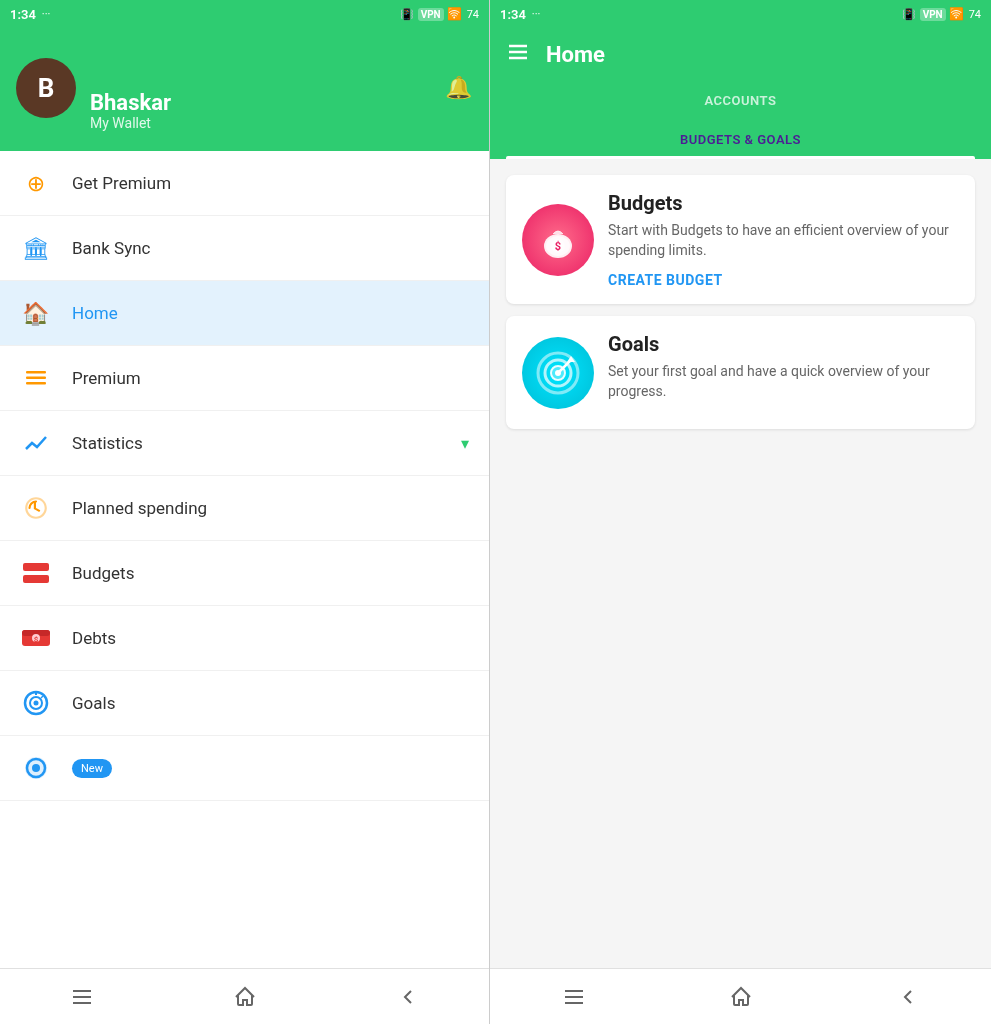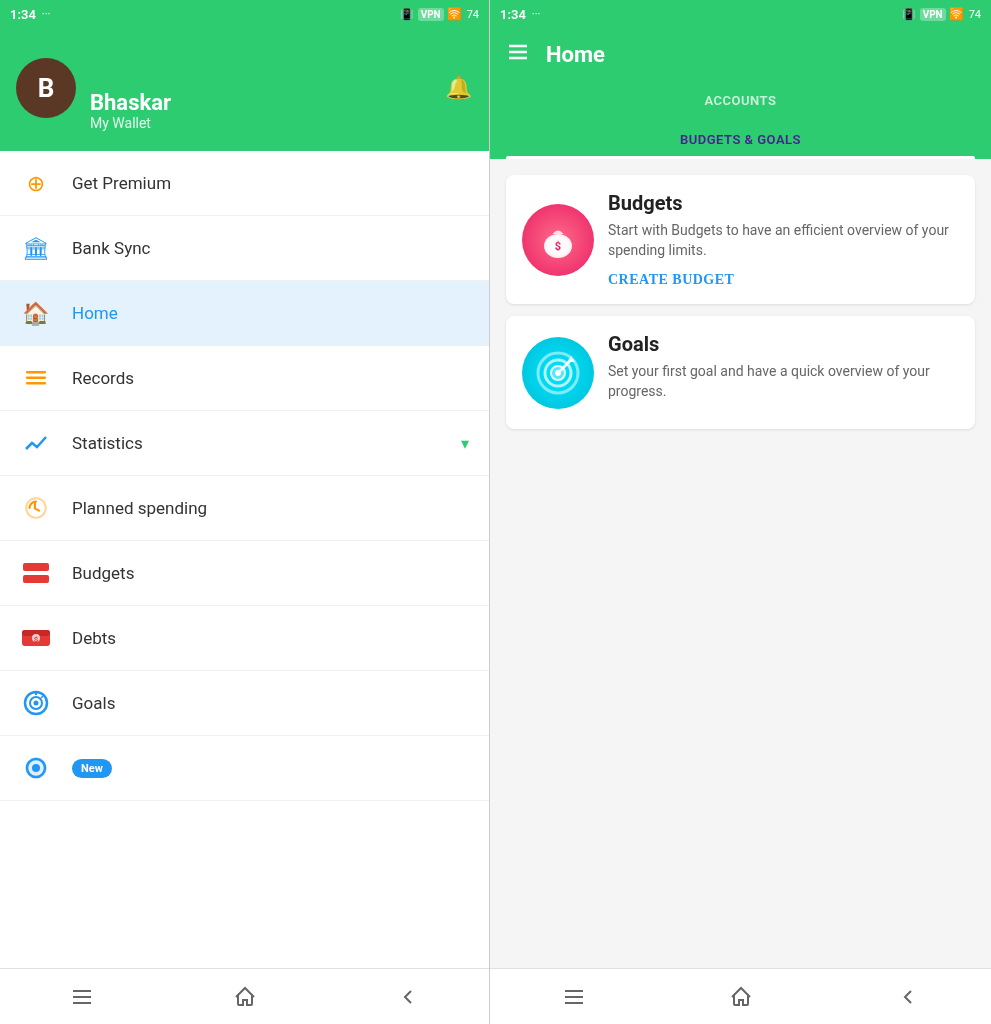--- a/index.html
+++ b/index.html
@@ -116,21 +116,21 @@
 
     .chevron-icon {
       color: #2ecc71;
       font-size: 16px;
     }
 
     .new-badge {
       background: #2196f3;
       color: white;
       font-size: 11px;
-      font-weight: bold;
+      font-weight: normal;
       padding: 3px 9px;
       border-radius: 12px;
     }
 
     .bottom-nav-left {
       height: 56px;
       background: white;
       display: flex;
       align-items: center;
       justify-content: space-around;
@@ -293,21 +293,20 @@
       margin-bottom: 12px;
     }
 
     .card-action {
       color: #2196f3;
       font-size: 14px;
       font-weight: 700;
       letter-spacing: 0.5px;
       cursor: pointer;
       text-transform: uppercase;
-      font-family: Liberation Serif, serif;
     }
 
     .bottom-nav-right {
       height: 56px;
       background: white;
       display: flex;
       align-items: center;
       justify-content: space-around;
       border-top: 1px solid #e0e0e0;
     }
@@ -360,21 +359,21 @@
     </div>
 
     <div class="menu-item">
       <div class="menu-icon" style="color:#ff9800;font-size:18px;">
         <svg width="24" height="24" viewBox="0 0 24 24" fill="#ff9800">
           <rect x="2" y="5" width="20" height="2.5" rx="1"></rect>
           <rect x="2" y="10.5" width="20" height="2.5" rx="1"></rect>
           <rect x="2" y="16" width="20" height="2.5" rx="1"></rect>
         </svg>
       </div>
-      <span class="menu-label">Records</span>
+      <span class="menu-label">Premium</span>
     </div>
 
     <div class="menu-item">
       <div class="menu-icon" style="color:#2196f3;">
         <svg width="24" height="24" viewBox="0 0 24 24" fill="none" stroke="#2196f3" stroke-width="2.5">
           <polyline points="2,18 8,12 13,16 22,6"></polyline>
         </svg>
       </div>
       <span class="menu-label">Statistics</span>
       <span class="chevron-icon">▾</span>

